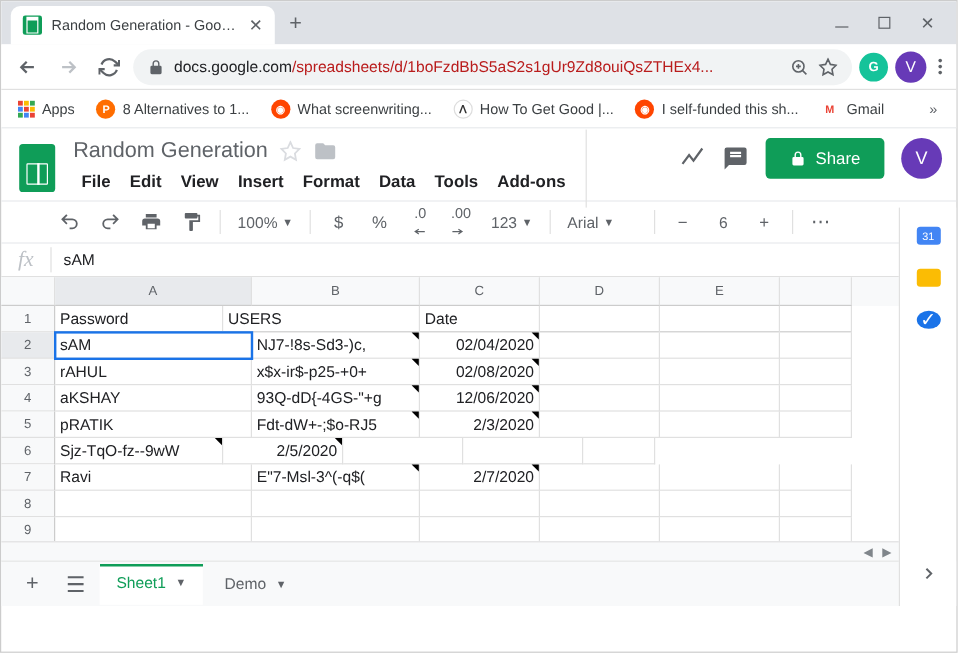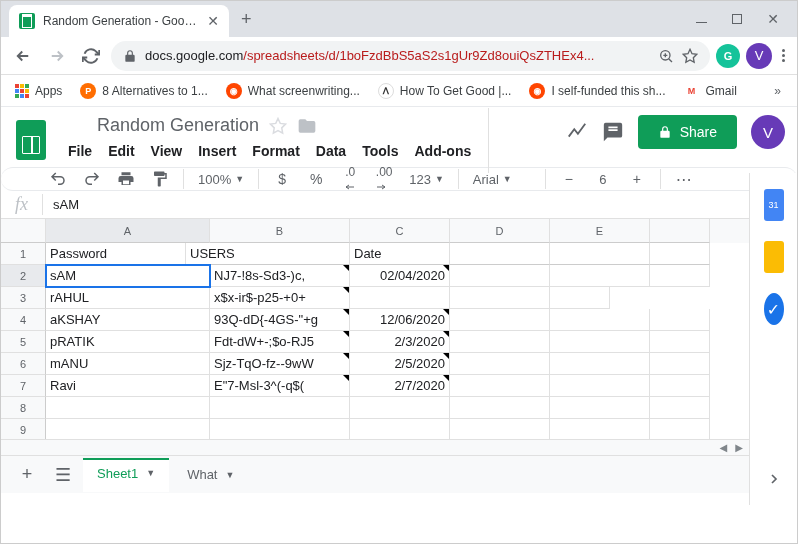--- a/index.html
+++ b/index.html
@@ -43,31 +43,31 @@
   .apps-icon span:nth-child(7){background:#34a853;} .apps-icon span:nth-child(8){background:#4285f4;}
   .apps-icon span:nth-child(9){background:#ea4335;}
   .bm-chevron { margin-left:auto; color:#5f6368; padding:0 8px;}
   
   .sheets-header { display:flex; align-items:flex-start; padding: 8px 12px 0 10px; gap:10px; height:60px; position:relative;}
   .sheets-logo { width:40px; height:50px; display:flex; align-items:center; justify-content:center;}
   .sheets-logo-box { width:30px; height:40px; background:#0f9d58; border-radius:3px; position:relative;}
   .sheets-logo-box::after { content:''; position:absolute; bottom:6px; left:6px; right:6px; top:16px; border:1.5px solid #fff; border-radius:1px;}
   .sheets-logo-box::before { content:''; position:absolute; bottom:6px; left:50%; top:16px; width:1.5px; background:#fff;}
   .doc-area { flex:1;}
-  .doc-title-row { display:flex; align-items:center; gap:10px;margin-left:36px;}
+  .doc-title-row { display:flex; align-items:center; gap:10px;}
   .doc-title { font-size:18px; color:#5f6368;}
   .star-icon, .folder-icon { color:#bdc1c6; cursor:pointer;}
   .menubar { display:flex; gap:2px; margin-top:4px;font-weight:bold;}
   .menu-item { font-size:14px; color:#202124; padding:3px 7px; border-radius:3px; cursor:pointer;}
   .right-actions { display:flex; align-items:center; gap:14px; margin-left:auto;}
   .action-icon { color:#5f6368; cursor:pointer;}
   .share-btn { background:#0f9d58; color:#fff; border:none; padding:9px 20px; border-radius:4px; font-size:14px; font-weight:500; display:flex; align-items:center; gap:8px; cursor:pointer;}
   .profile-avatar { width:34px; height:34px; border-radius:50%; background:#673ab7; color:#fff; display:flex; align-items:center; justify-content:center; font-size:15px; font-weight:500;}
   
-  .toolbar { display:flex; align-items:center; height:24px; padding:0 10px 0 42px; border-top:1px solid #e8eaed; border-bottom:1px solid #e8eaed; gap:4px; color:#5f6368;border-radius:16px;}
+  .toolbar { display:flex; align-items:center; height:36px; padding:0 10px 0 42px; border-top:1px solid #e8eaed; border-bottom:1px solid #e8eaed; gap:4px; color:#5f6368;}
   .tb-btn { width:30px; height:28px; display:flex; align-items:center; justify-content:center; cursor:pointer; border-radius:2px; font-size:14px;}
   .tb-sep { width:1px; height:20px; background:#e0e0e0; margin:0 4px;}
   .tb-dropdown { display:flex; align-items:center; gap:2px; padding:0 6px; font-size:13px; cursor:pointer;}
   .tb-font { min-width:70px;}
   .dd-arrow { font-size:9px; color:#5f6368; margin-left:2px;}
   .tb-collapse { margin-left:auto;}
   
   .formula-bar { display:flex; align-items:center; height:28px; border-bottom:1px solid #e0e0e0;}
   .fx { font-style:italic; color:#bdc1c6; font-size:18px; padding:0 14px; border-right:1px solid #e0e0e0; font-family: 'Times New Roman', serif;}
   .formula-input { flex:1; padding:0 10px; font-size:13px; color:#202124;}
@@ -93,21 +93,21 @@
   
   .sheet-tabs { display:flex; align-items:center; height:38px; border-top:1px solid #e0e0e0; padding:0 10px; gap:4px; background:#f8f9fa;}
   .st-btn { width:32px; height:32px; display:flex; align-items:center; justify-content:center; color:#5f6368; cursor:pointer; font-size:18px;}
   .sheet-tab { padding:8px 14px; font-size:13px; display:flex; align-items:center; gap:6px; cursor:pointer; color:#5f6368; border-radius: 0;}
   .sheet-tab.active { color:#0f9d58; background:#fff; font-weight:500; border-bottom:3px solid transparent; position:relative;}
   .sheet-tab.active::after { content:''; position:absolute; bottom:-1px; left:0; right:0; height:3px; background:#0f9d58; bottom:auto; top:-1px; display:none;}
   .sheet-tab.active { box-shadow: inset 0 3px 0 -1px #0f9d58;}
   .explore { margin-left:auto; width:28px; height:28px; background:#e8eaed; border-radius:4px; display:flex; align-items:center; justify-content:center;}
   
   .side-panel { position:absolute; right:0; top:172px; bottom:38px; width:48px; border-left:1px solid #e0e0e0; display:flex; flex-direction:column; align-items:center; padding-top:16px; gap:20px; background:#fff;}
-  .sp-icon { width:20px; height:32px; border-radius:3px;}
+  .sp-icon { width:20px; height:15px; border-radius:3px;}
   .sp-cal { background:#4285f4;}
   .sp-keep { background:#fbbc04;}
   .sp-tasks { background:#1a73e8; border-radius:50%;}
   .sp-expand { margin-top:auto; margin-bottom:14px; color:#5f6368;}
   
   .hidden-divider { position:absolute; left:487px; top:107px; width:1px; height:65px; background:#e0e0e0;}
 </style>
 </head>
 <body>
 
@@ -343,20 +343,21 @@
         <div class="cell cw-B note-marker">NJ7-!8s-Sd3-)c,</div>
         <div class="cell cw-C right-align note-marker">02/04/2020</div>
         <div class="cell cw-D"></div>
         <div class="cell cw-E"></div>
         <div class="cell cw-F"></div>
       </div>
       <div class="row">
         <div class="row-h">3</div>
         <div class="cell cw-A">rAHUL</div>
         <div class="cell cw-B note-marker">x$x-ir$-p25-+0+</div>
+        <div class="cell cw-C right-align note-marker">02/08/2020</div>
         <div class="cell cw-D"></div>
         <div class="cell cw-E"></div>
         <div class="cell cw-F"></div>
       </div>
       <div class="row">
         <div class="row-h">4</div>
         <div class="cell cw-A">aKSHAY</div>
         <div class="cell cw-B note-marker">93Q-dD{-4GS-"+g</div>
         <div class="cell cw-C right-align note-marker">12/06/2020</div>
         <div class="cell cw-D"></div>
@@ -367,21 +368,20 @@
         <div class="row-h">5</div>
         <div class="cell cw-A">pRATIK</div>
         <div class="cell cw-B note-marker">Fdt-dW+-;$o-RJ5</div>
         <div class="cell cw-C right-align note-marker">2/3/2020</div>
         <div class="cell cw-D"></div>
         <div class="cell cw-E"></div>
         <div class="cell cw-F"></div>
       </div>
       <div class="row">
         <div class="row-h">6</div>
-        <div class="cell cw-A">mANU</div>
         <div class="cell cw-B note-marker">Sjz-TqO-fz--9wW</div>
         <div class="cell cw-C right-align note-marker">2/5/2020</div>
         <div class="cell cw-D"></div>
         <div class="cell cw-E"></div>
         <div class="cell cw-F"></div>
       </div>
       <div class="row">
         <div class="row-h">7</div>
         <div class="cell cw-A">Ravi</div>
         <div class="cell cw-B note-marker">E"7-Msl-3^(-q$(</div>
@@ -428,21 +428,21 @@
 </div>
 
 <div class="sheet-tabs">
   <div class="st-btn">+</div>
   <div class="st-btn">☰</div>
   <div class="sheet-tab active">
     <span>Sheet1</span>
       <span class="dd-arrow">▼</span>
   </div>
   <div class="sheet-tab">
-    <span>What</span>
+    <span>Demo</span>
       <span class="dd-arrow">▼</span>
   </div>
   <div class="explore">
     <svg width="16" height="16" viewBox="0 0 24 24" fill="#5f6368">
         <path d="M12 2l2 6h6l-5 4 2 7-5-4-5 4 2-7-5-4h6z"></path>
       </svg>
   </div>
 </div>
 
 </body></html>

